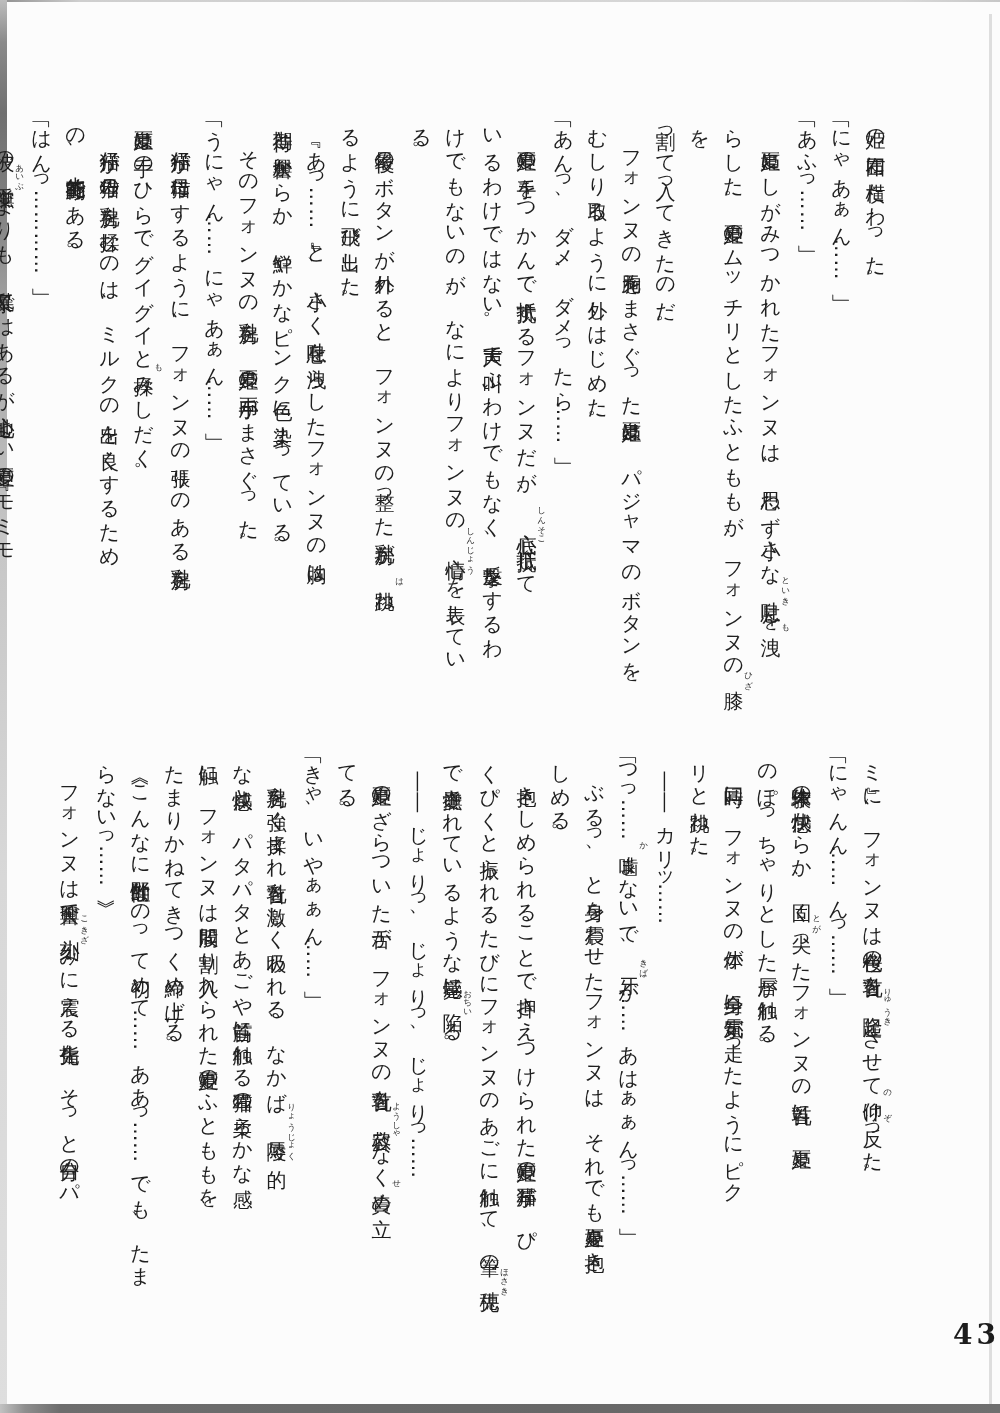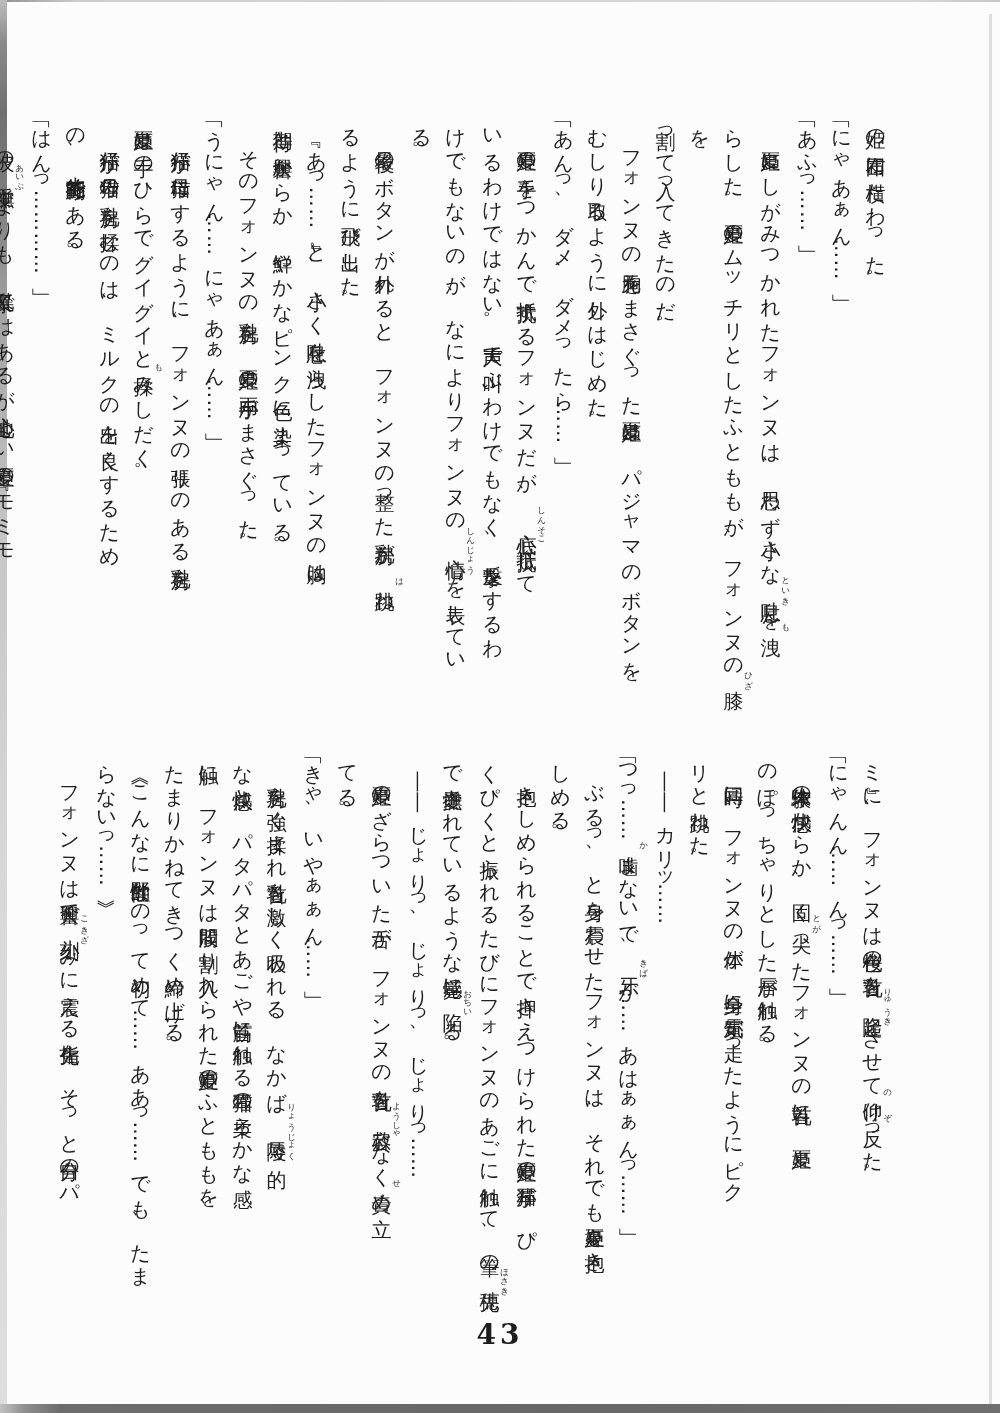--- a/index.html
+++ b/index.html
@@ -47,21 +47,21 @@
   ruby { ruby-align: center; }
   rt {
     font-size: 8.5px;
     letter-spacing: 0;
     font-weight: 400;
     color: #2a2a2a;
   }
   .page-number {
     position: absolute;
     top: 1318px; left: 0; width: 1000px;
-    text-align: center;
+    text-align: right;
     font-family: "DejaVu Serif", serif;
     font-weight: bold;
     font-size: 28px;
     letter-spacing: 4px;
     color: #1c1c1c;
   }
 </style>
 </head>
 <body style="background: rgb(252, 252, 252);">
 

